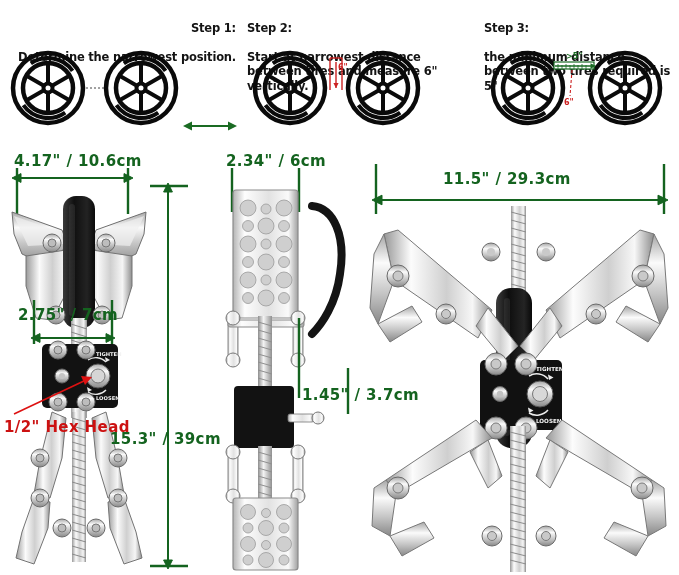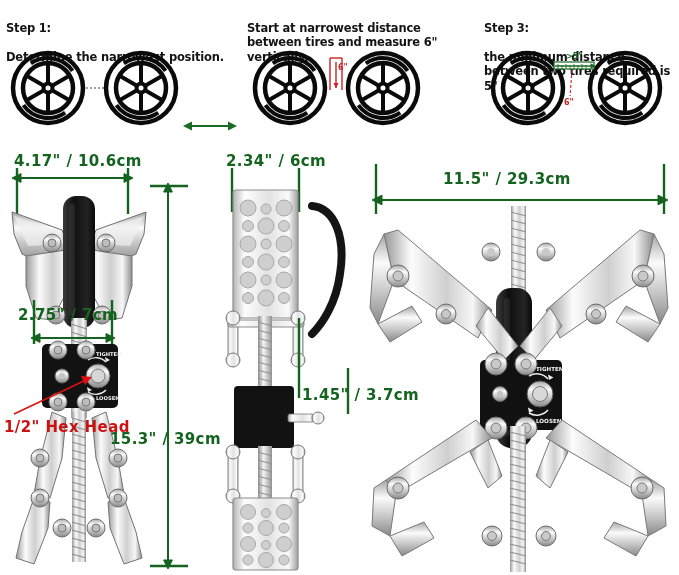--- a/index.html
+++ b/index.html
@@ -9,26 +9,27 @@
   .step-title{font-size:11.5px;font-weight:600;line-height:14.5px;color:#141414;letter-spacing:-0.2px;white-space:pre-line;}
   .dim-label{color:#14631f;font-weight:700;font-size:15px;letter-spacing:0.4px;white-space:nowrap;}
   .dim-label.red{color:#cc1111;}
   .tiny-red{color:#cc2222;font-size:8px;font-weight:700;}
   .tiny-green{color:#1a6b23;font-size:8px;font-weight:700;}
   svg{display:block;overflow:visible;}
 </style>
 </head>
 <body>
 
-<div class="abs step-title" style="left:6px;top:6px;width:230px;">
+<div class="abs step-title" style="left:6px;top:6px;width:230px;text-align:right;">
   <div>Step 1:</div>
   <div>Determine the narrowest position.</div>
 </div>
 
 <div class="abs step-title" style="left:247px;top:6px;width:230px;">
+  <div>Step 2:</div>
   <div>Start at narrowest distance
 between tires and measure 6" vertically.</div>
 </div>
 
 <div class="abs step-title" style="left:484px;top:6px;width:200px;">
   <div>Step 3:</div>
   <div>the minimum distance
 between two tires required is 5"</div>
 </div>
 

